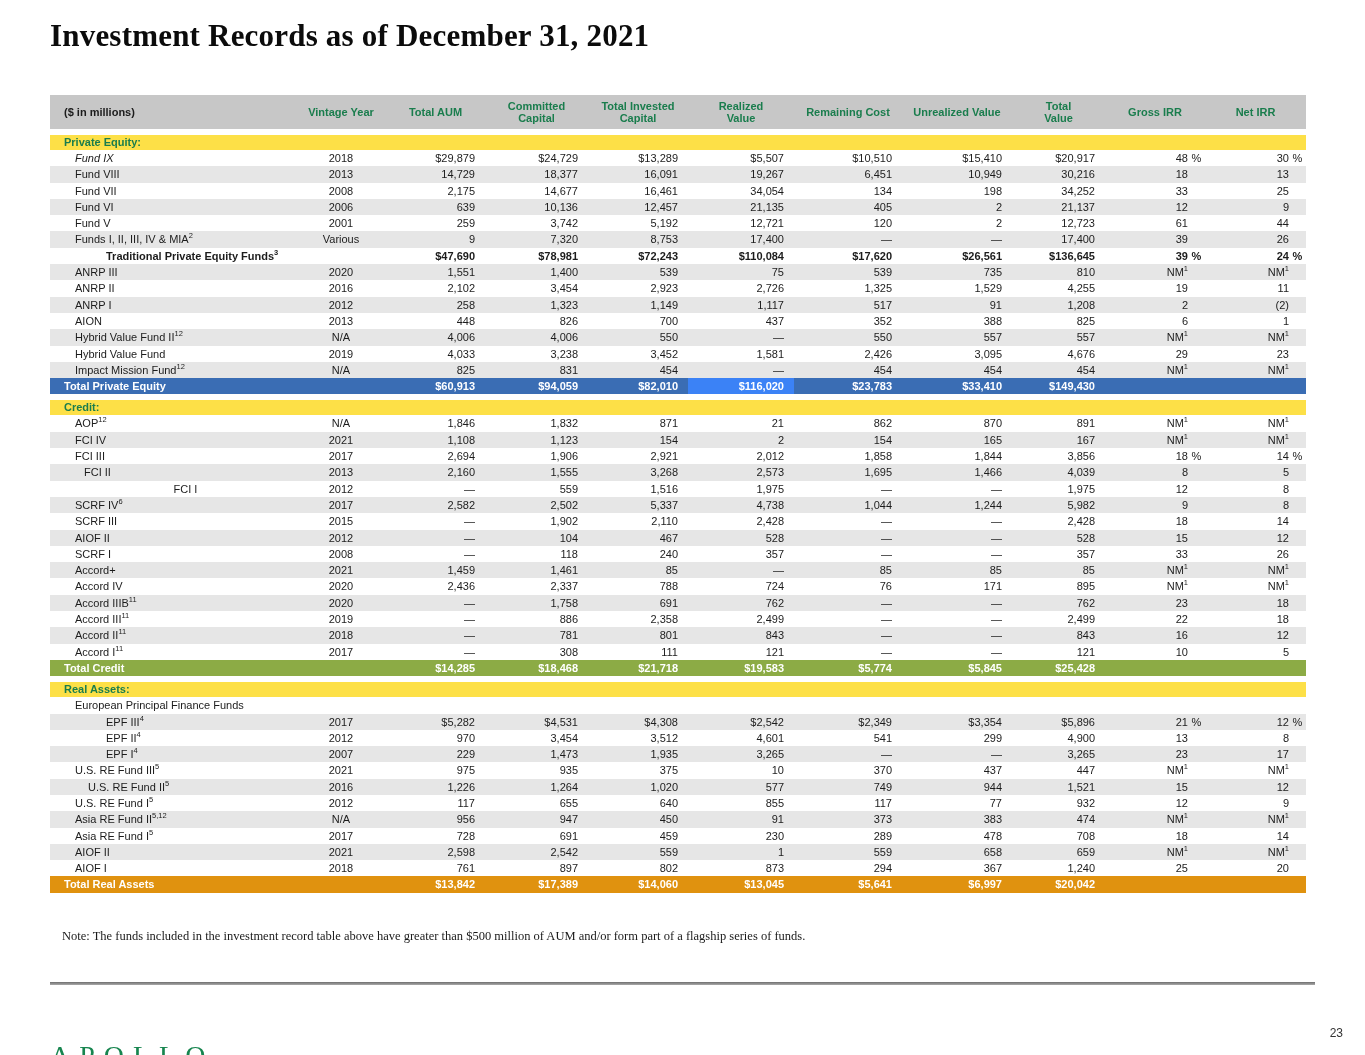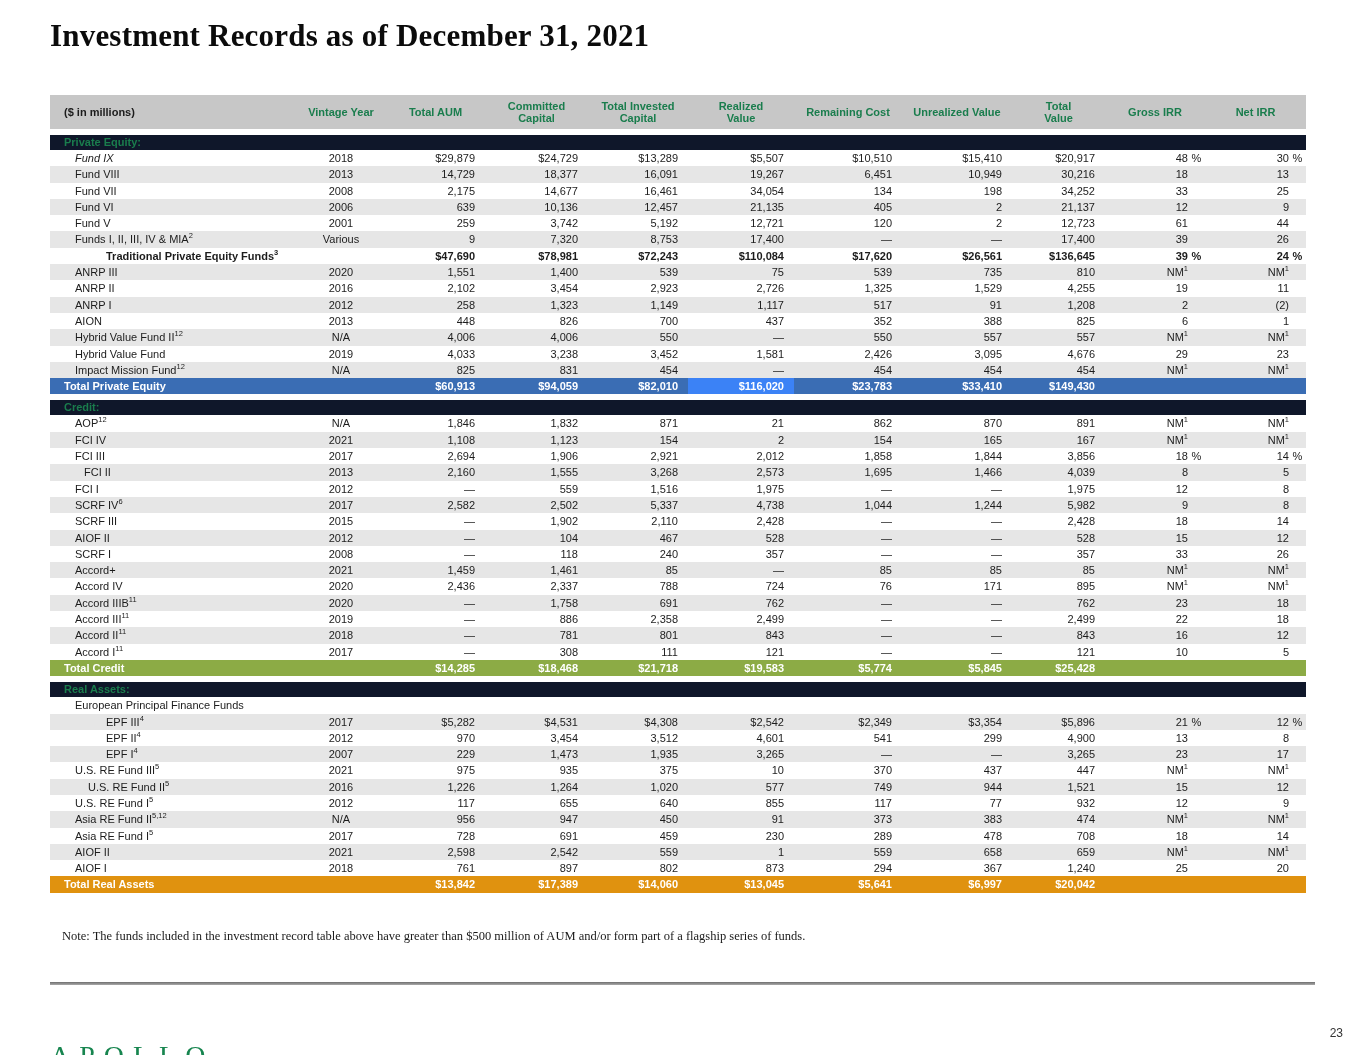--- a/index.html
+++ b/index.html
@@ -17,21 +17,21 @@
   td {
     font-size:11px; padding:0; height:16.3px; line-height:16.3px;
     white-space:nowrap; overflow:visible; vertical-align:middle; color:#1c1c1c;
   }
   thead td {
     height:34px; background:#c7c7c7; font-weight:bold; text-align:center;
     line-height:12.5px; white-space:pre-line; overflow:hidden;
   }
   thead td.first { text-align:left; padding-left:14px; }
   tr.section-band td {
-    background:#0f172a; font-weight:bold; height:15px; line-height:15px;
+    background:#fde047; font-weight:bold; height:15px; line-height:15px;
     padding-left:14px;
   }
   tr.spacer td { height:6px; background:#ffffff; }
   tr.stripe td { background:#e6e6e6; }
   tr.total-row td { color:#ffffff; font-weight:bold; }
   tr.bold-row td { font-weight:bold; }
   td.name-cell { text-align:left; }
   td.num { text-align:right; padding-right:10px; }
   td.ctr { text-align:center; }
   td.irr-td { padding:0; }
@@ -529,21 +529,21 @@
             </div>
           </td>
           <td class="irr-td">
             <div class="irr">
               <span class="irr-num">5</span>
               <span class="irr-pct"></span>
             </div>
           </td>
         </tr>
         <tr>
-          <td class="name-cell" style="padding-left: 25px;">FCI I</td>
+          <td class="name-cell" style="padding-left: 25px; text-align: center;">FCI I</td>
           <td class="ctr">2012</td>
           <td class="num">—</td>
           <td class="num">559</td>
           <td class="num">1,516</td>
           <td class="num">1,975</td>
           <td class="num">—</td>
           <td class="num">—</td>
           <td class="num">1,975</td>
           <td class="irr-td">
             <div class="irr">

